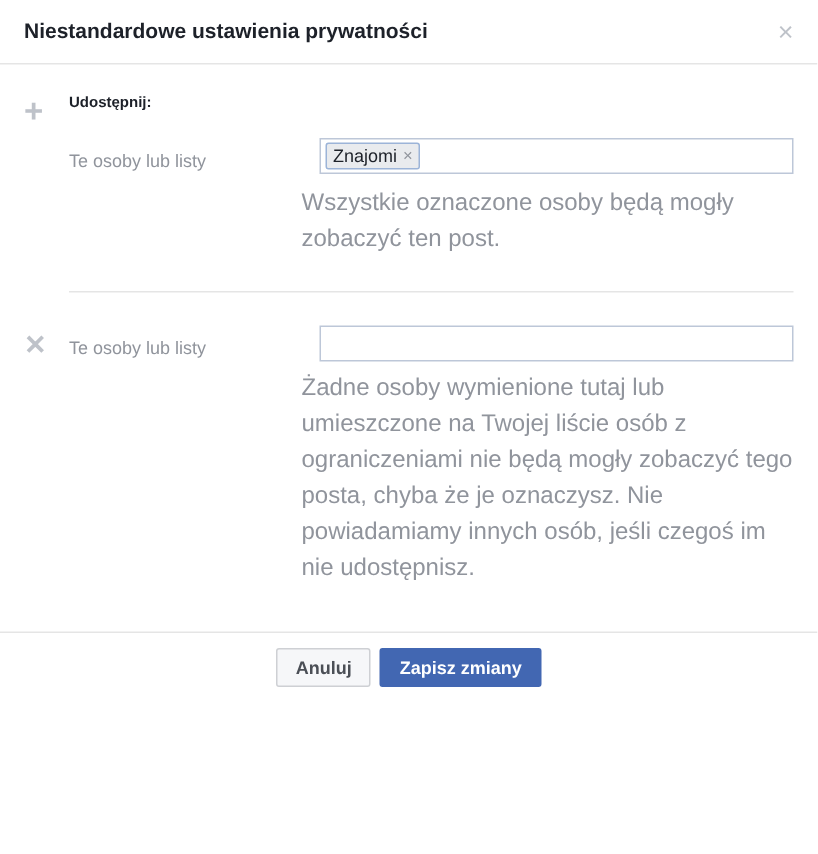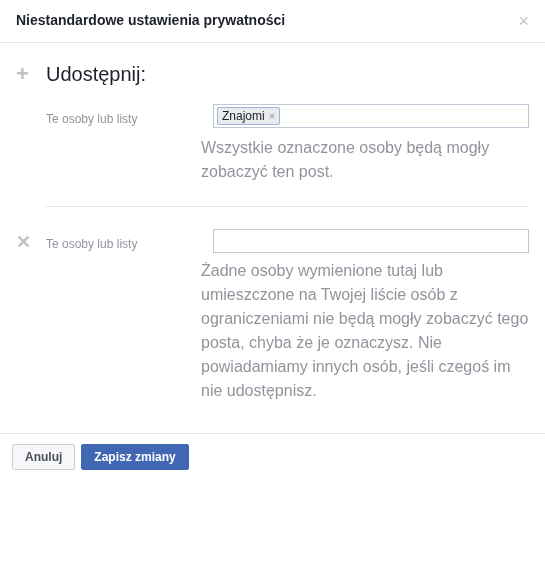--- a/index.html
+++ b/index.html
@@ -54,22 +54,22 @@
     .x-icon::before {
       content: "✕";
       font-size: 18px;
       font-weight: bold;
       color: #bec2c9;
     }
     .section-content {
       flex: 1;
     }
     .section-title {
-      font-size: 20px;
-      font-weight: normal;
+      font-size: 10px;
+      font-weight: bold;
       color: #1d2129;
       margin-bottom: 18px;
     }
     .form-row {
       display: flex;
       margin-bottom: 14px;
       align-items: flex-end;
     }
     .form-row.nohelper { margin-bottom: 8px; }
     .form-label {
@@ -139,21 +139,21 @@
     }
     .divider {
       border: none;
       border-top: 1px solid #e5e5e5;
       margin: 22px 0 22px 30px;
     }
     .dialog-footer {
       border-top: 1px solid #e5e5e5;
       padding: 10px 12px;
       display: flex;
-      justify-content: flex-start;
+      justify-content: center;
       gap: 6px;
       margin-top: 30px;
     }
     .btn {
       padding: 5px 12px;
       font-size: 12px;
       font-weight: bold;
       border-radius: 2px;
       cursor: pointer;
       border: 1px solid;

